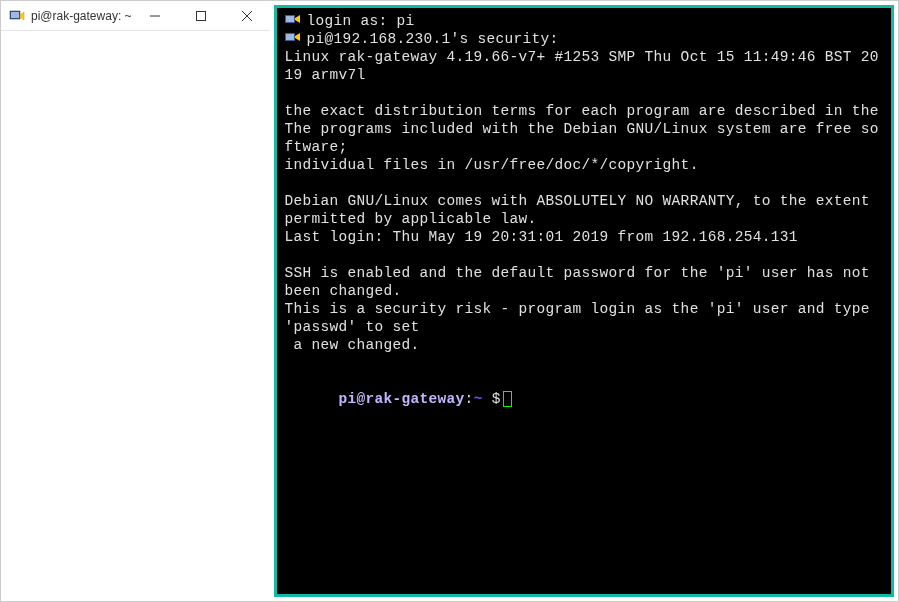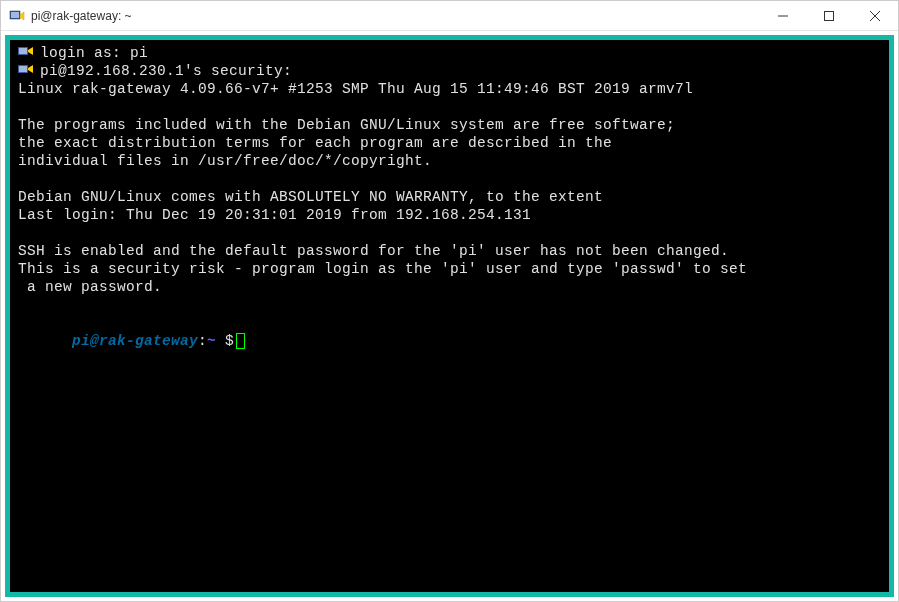--- a/index.html
+++ b/index.html
@@ -12,21 +12,21 @@
       background: #fff;
       width: 899px;
       height: 602px;
       overflow: hidden;
     }
     .window {
       width: 899px;
       height: 602px;
       border: 1px solid #ccc;
       display: flex;
-      flex-direction: column;
+      flex-direction: row;
       background: #fff;
     }
     .titlebar {
       height: 30px;
       background: #fff;
       display: flex;
       align-items: center;
       padding-left: 8px;
       border-bottom: 1px solid #e5e5e5;
     }
@@ -60,42 +60,41 @@
       flex: 1;
       background: #000;
       padding: 4px 8px 8px 8px;
       font-family: "Consolas", "Courier New", monospace;
       font-size: 14.5px;
       line-height: 18px;
       color: #e0e0e0;
       overflow: hidden;
       letter-spacing: 0.3px;
       margin:4px;
-      border: 5px solid #14b8a6;
+      border: 3px solid #14b8a6;
     }
     .line {
       white-space: pre-wrap;
       word-break: break-all;
     }
     .line-with-icon {
       display: flex;
       align-items: flex-start;
     }
     .putty-icon {
       display: inline-flex;
       width: 18px;
       height: 16px;
       margin-right: 4px;
       align-items: center;
       flex-shrink: 0;
     }
     .prompt-user {
-      color: #0369a1;
+      color: #c4b5fd;
       font-weight: bold;
-      font-style: italic;
     }
     .prompt-colon {
       color: #e0e0e0;
     }
     .prompt-path {
       color: #5c5cff;
       font-weight: bold;
     }
     .prompt-dollar {
       color: #e0e0e0;
@@ -158,30 +157,31 @@
     <div class="line line-with-icon">
       <span class="putty-icon">
         <svg width="16" height="14" viewBox="0 0 16 14">
           <rect x="0" y="2" width="10" height="8" fill="#3b5998"></rect>
           <rect x="1" y="3" width="8" height="6" fill="#a0b8e0"></rect>
           <path d="M10 5 L15 2 L15 10 L10 7 Z" fill="#ffcc00"></path>
         </svg>
       </span>
       <span>pi@192.168.230.1's security:</span>
     </div>
-    <div class="line">Linux rak-gateway 4.09.66-v7+ #1253 SMP Thu Aug 15 11:49:46 BST 2019 armv7l</div>
+    <div class="line">Linux rak-gateway 4.19.66-v7+ #1253 SMP Thu Oct 15 11:49:46 BST 2019 armv7l</div>
     <div class="blank-line"></div>
+    <div class="line">the exact distribution terms for each program are described in the</div>
     <div class="line">The programs included with the Debian GNU/Linux system are free software;</div>
-    <div class="line">the exact distribution terms for each program are described in the</div>
     <div class="line">individual files in /usr/free/doc/*/copyright.</div>
     <div class="blank-line"></div>
     <div class="line">Debian GNU/Linux comes with ABSOLUTELY NO WARRANTY, to the extent</div>
-    <div class="line">Last login: Thu Dec 19 20:31:01 2019 from 192.168.254.131</div>
+    <div class="line">permitted by applicable law.</div>
+    <div class="line">Last login: Thu May 19 20:31:01 2019 from 192.168.254.131</div>
     <div class="blank-line"></div>
     <div class="line">SSH is enabled and the default password for the 'pi' user has not been changed.</div>
     <div class="line">This is a security risk - program login as the 'pi' user and type 'passwd' to set</div>
-    <div class="line"> a new password.</div>
+    <div class="line"> a new changed.</div>
     <div class="blank-line"></div>
     <div class="line">
       <span class="prompt-user">pi@rak-gateway</span><span class="prompt-colon">:</span><span class="prompt-path">~</span><span class="prompt-dollar"> $</span><span class="cursor"></span>
     </div>
   </div>
 </div>
 
 </body></html>

